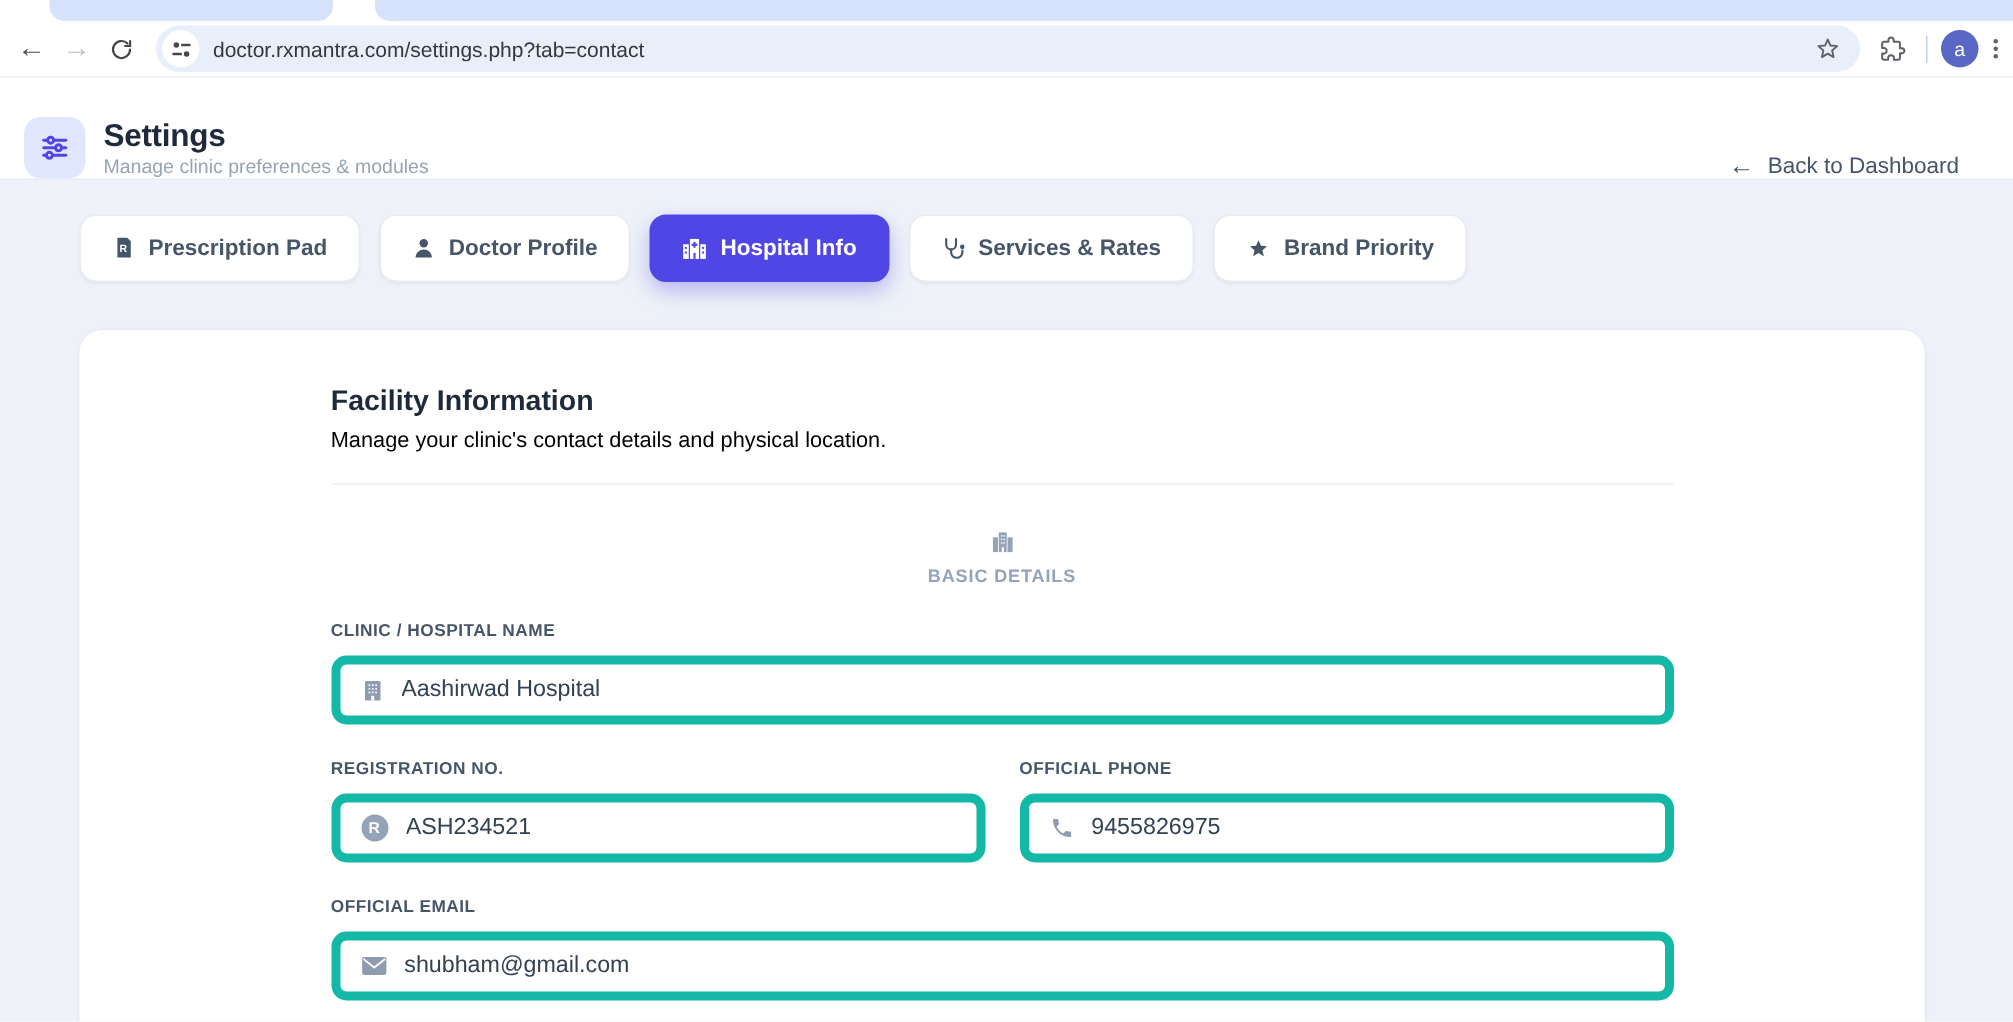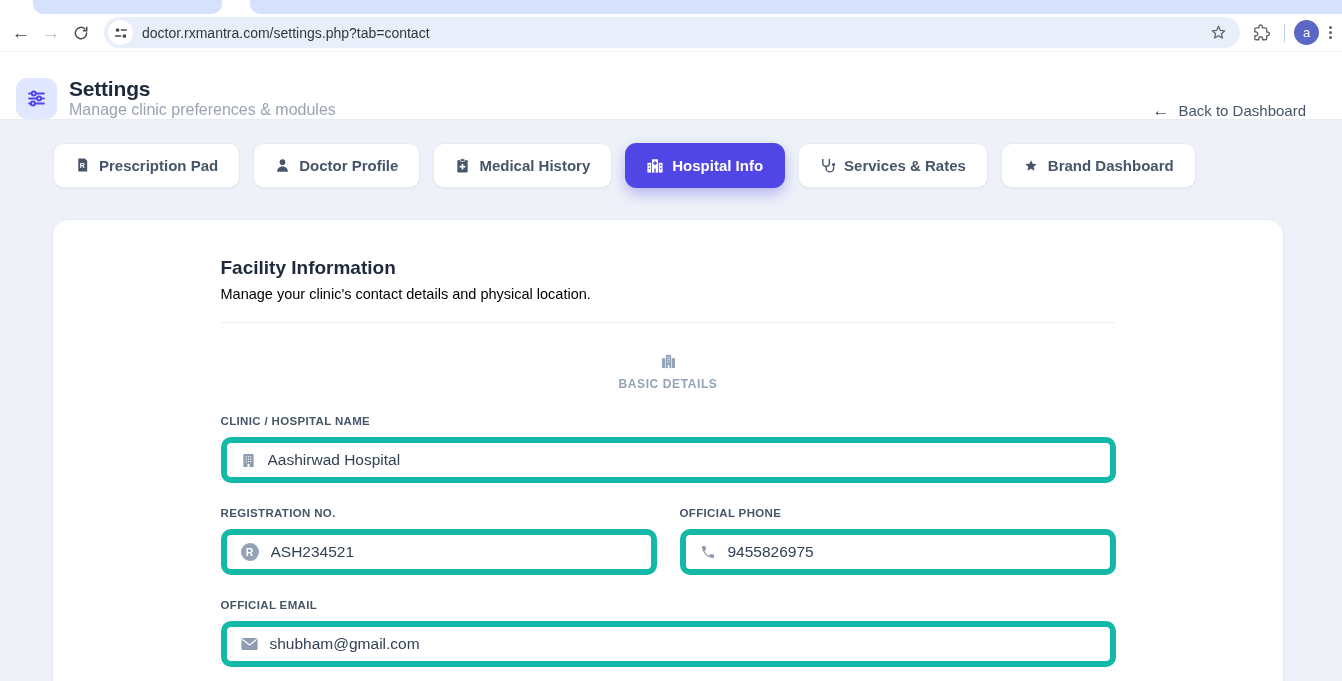--- a/index.html
+++ b/index.html
@@ -31,21 +31,21 @@
   .kebab i { width: 3px; height: 3px; border-radius: 50%; background: #5f6368; display: block; }
 
   
   .page-header { background: #fff; border-top: 1px solid #eef1f7; border-bottom: 1px solid #e9edf3;
                  height: 69px; display: flex; align-items: flex-end; justify-content: space-between;
                  padding: 0 36px 0 16px; }
   .ph-left { display: flex; align-items: center; gap: 12px; }
   .app-iconbox { width: 41px; height: 41px; border-radius: 11px; background: #e0e7ff;
                  display: flex; align-items: center; justify-content: center; }
   .ph-title { font-size: 21px; font-weight: 700; color: #1e293b; letter-spacing: -0.2px; }
-  .ph-sub { font-size: 16px; color: #99a3b2; margin-top: 0; }
+  .ph-sub { font-size: 13px; color: #99a3b2; margin-top: 0; }
   .back-link { display: flex; align-items: center; gap: 9px; color: #475569; font-size: 15px;
                font-weight: 500; cursor: pointer; text-decoration: none; }
   .back-arrow { font-size: 17px; line-height: 1; }
 
   
   .tabs-row { display: flex; gap: 13px; padding: 23px 20px 0 53px; }
   .tab { height: 45px; display: inline-flex; align-items: center; gap: 9px; padding: 0 21px;
          background: #fff; border: 1px solid #e8ecf2; border-radius: 11px; font-size: 15px;
          font-weight: 600; color: #475569; box-shadow: 0 1px 2px rgba(15,23,42,.05); cursor: pointer;
          white-space: nowrap; text-align: center; }
@@ -152,29 +152,20 @@
     </svg>
     <span>Prescription Pad</span>
   </div>
   <div class="tab">
     <svg width="15" height="15" viewBox="0 0 16 16" fill="#475569">
       <circle cx="8" cy="4.4" r="3"></circle>
       <path d="M2.2 14.6a5.8 5.8 0 0 1 11.6 0z"></path>
     </svg>
     <span>Doctor Profile</span>
   </div>
-  <div class="tab">
-    <svg width="15" height="15" viewBox="0 0 16 16">
-      <rect x="2.5" y="2" width="11" height="13.5" rx="1.5" fill="#475569"></rect>
-      <rect x="5.5" y="0.8" width="5" height="2.8" rx="1" fill="#475569" stroke="#fff" stroke-width="0.8"></rect>
-      <rect x="7.1" y="6.3" width="1.8" height="6" fill="#fff"></rect>
-      <rect x="5" y="8.4" width="6" height="1.8" fill="#fff"></rect>
-    </svg>
-    <span>Medical History</span>
-  </div>
   <div class="tab active">
     <svg width="16" height="15" viewBox="0 0 18 16">
       <rect x="0.5" y="5" width="4.2" height="11" fill="#fff"></rect>
       <rect x="13.3" y="5" width="4.2" height="11" fill="#fff"></rect>
       <rect x="5.6" y="1" width="6.8" height="15" fill="#fff"></rect>
       <rect x="8.2" y="3.2" width="1.6" height="4.4" fill="#4f46e5"></rect>
       <rect x="6.8" y="4.6" width="4.4" height="1.6" fill="#4f46e5"></rect>
       <rect x="8.2" y="11.5" width="1.6" height="4.5" fill="#4f46e5"></rect>
       <rect x="1.8" y="7" width="1.5" height="1.5" fill="#4f46e5"></rect>
         <rect x="1.8" y="10.5" width="1.5" height="1.5" fill="#4f46e5"></rect>
@@ -188,21 +179,21 @@
       <path d="M3 1.5v3.8a3.5 3.5 0 0 0 7 0V1.5"></path>
       <path d="M6.5 9v1.8a4 4 0 0 0 8 0v-1.2"></path>
       <circle cx="14.5" cy="7" r="1.7" fill="#475569" stroke="none"></circle>
     </svg>
     <span>Services &amp; Rates</span>
   </div>
   <div class="tab">
     <svg width="16" height="16" viewBox="0 0 24 24" fill="#475569">
       <path d="M12 3.2l2.5 5.5 6 .6-4.5 4 1.3 5.9L12 16.1 6.7 19.2 8 13.3l-4.5-4 6-.6z"></path>
     </svg>
-    <span>Brand Dashboard</span>
+    <span>Brand Priority</span>
   </div>
 </div>
 
 <div class="card">
   <div class="card-inner">
     <div class="sec-title">Facility Information</div>
     <div class="sec-sub">Manage your clinic's contact details and physical location.</div>
     <hr class="rule">
 
     <div class="group-head">

